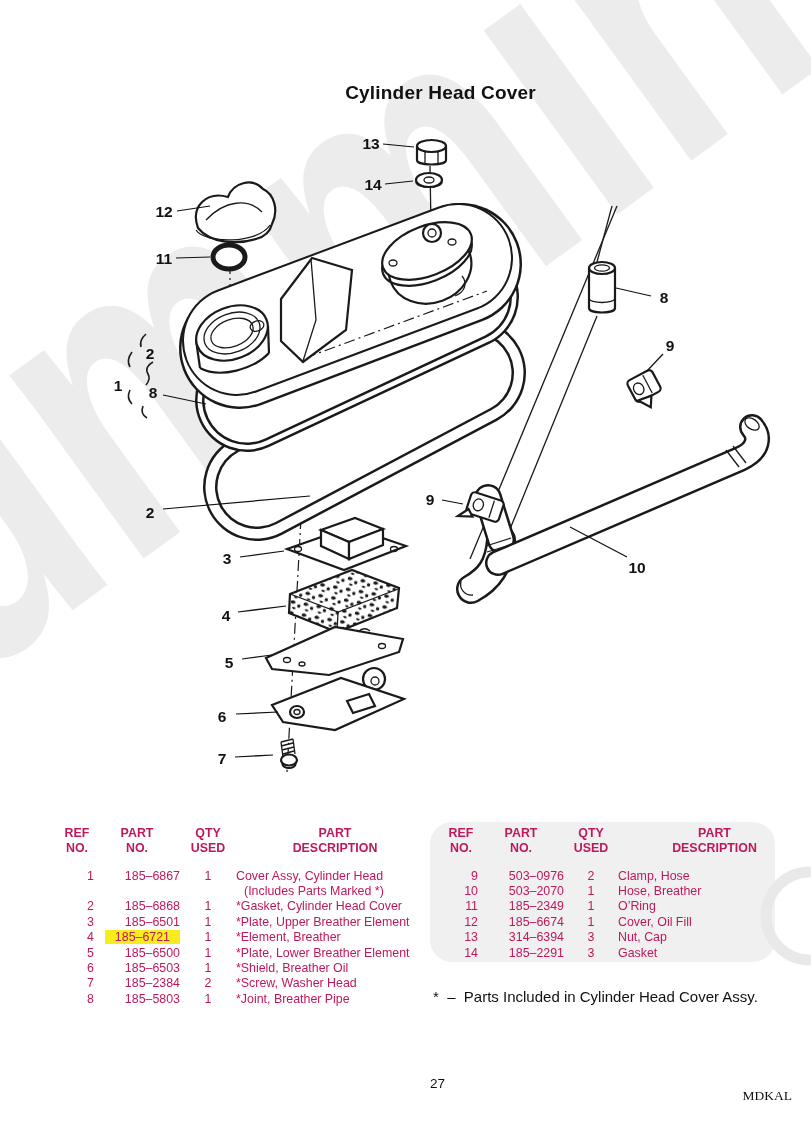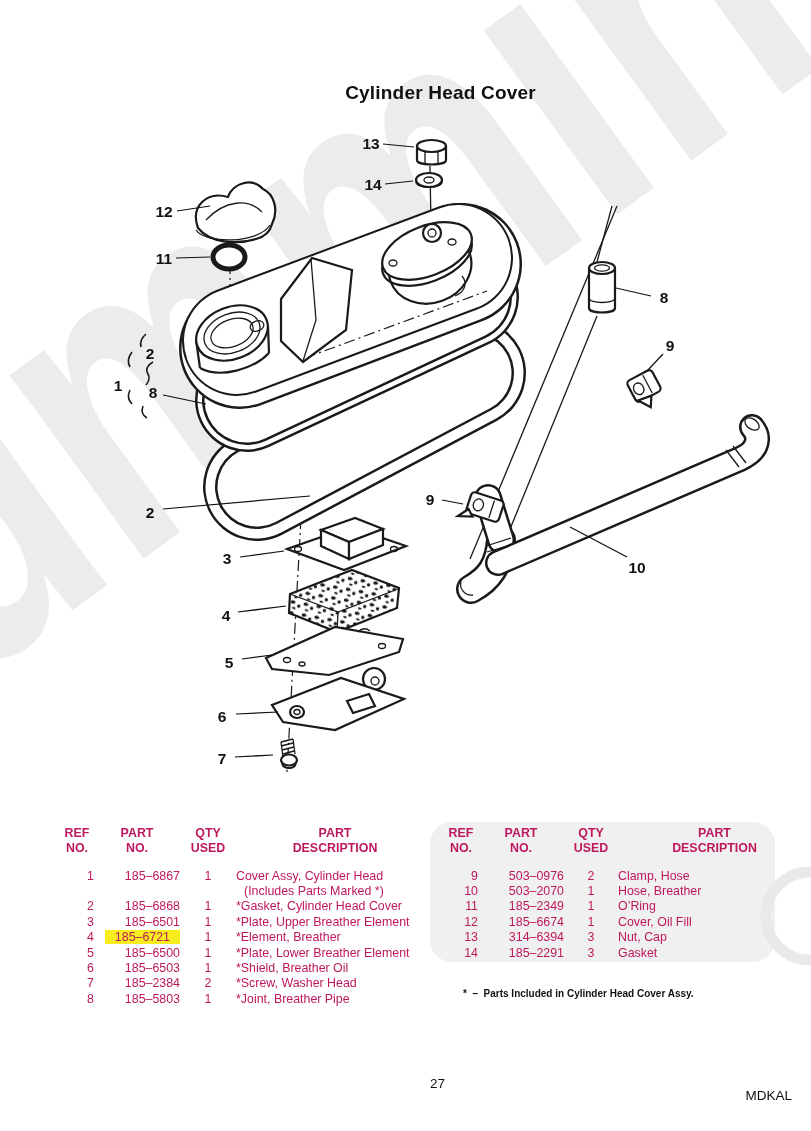--- a/index.html
+++ b/index.html
@@ -35,23 +35,23 @@
   }
   #table-left{left:60px;top:826px;width:374px;}
   #table-right{left:444px;top:826px;width:367px;}
   td.col-ref{text-align:right;padding-right:14px;}
   td.col-part{text-align:right;}
   td.col-qty{text-align:center;}
   td.col-desc{text-align:left;margin-top:20px;}
   span.hl{background:#f7ec1e;padding:0 10px;}
   td.col-desc span.cont{padding-left:8px;}
 
-  .footnote{position:absolute;left:463px;top:988px;font-size:10px;white-space:pre;font-weight:bold;}
+  .footnote{position:absolute;left:433px;top:988px;font-size:15px;white-space:pre;}
   .page-num{position:absolute;left:64px;right:0;top:1076px;text-align:center;font-size:13.5px;}
-  .model-code{position:absolute;right:19px;top:1088px;font-size:13.5px;}
+  .model-code{position:absolute;right:19px;top:1088px;font-size:13.5px;font-family:Liberation Serif, serif;}
 </style>
 </head>
 <body>
 
 <svg class="diagram" viewBox="0 0 811 1131">
   <defs>
     <pattern id="foam" width="13" height="11" patternUnits="userSpaceOnUse" patternTransform="rotate(10)">
       <rect width="13" height="11" fill="#ffffff"></rect>
       <path d="M1 2 q3 -2 5 1 q-2 3 -5 1 z" fill="#1a1a1a"></path>
       <circle cx="9.5" cy="6" r="1.7" fill="#1a1a1a"></circle>

